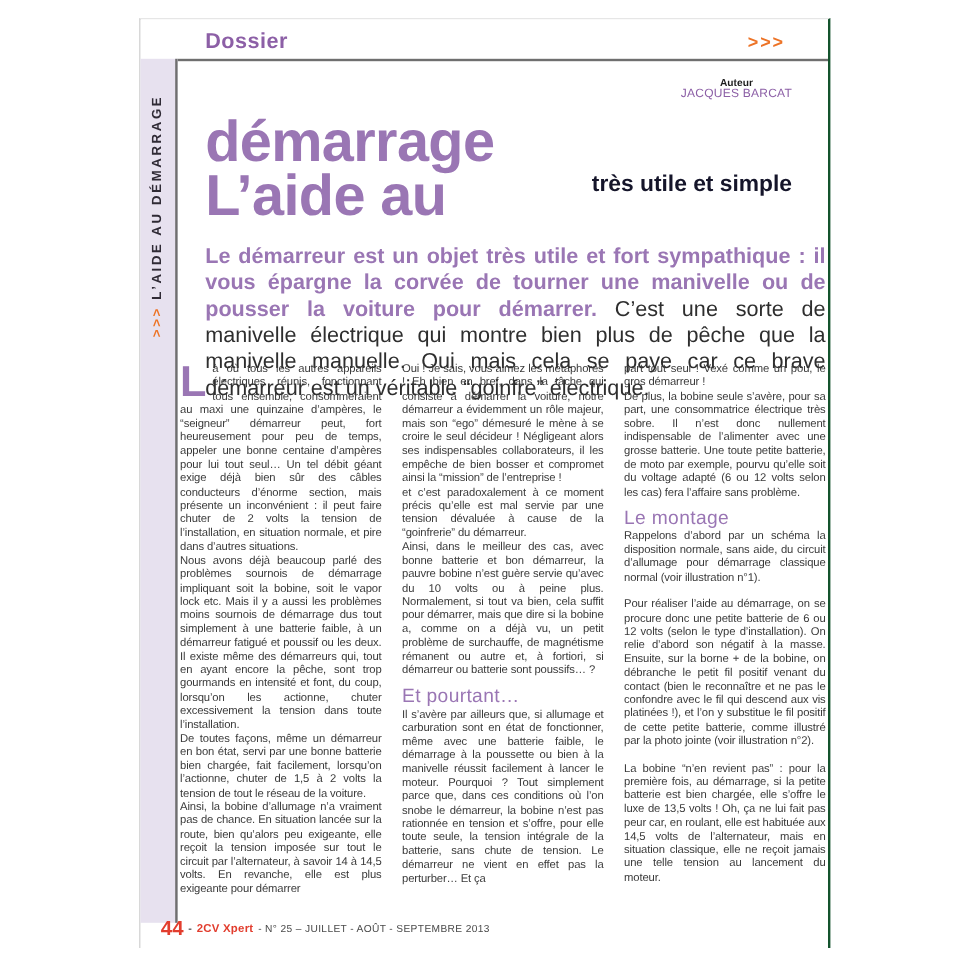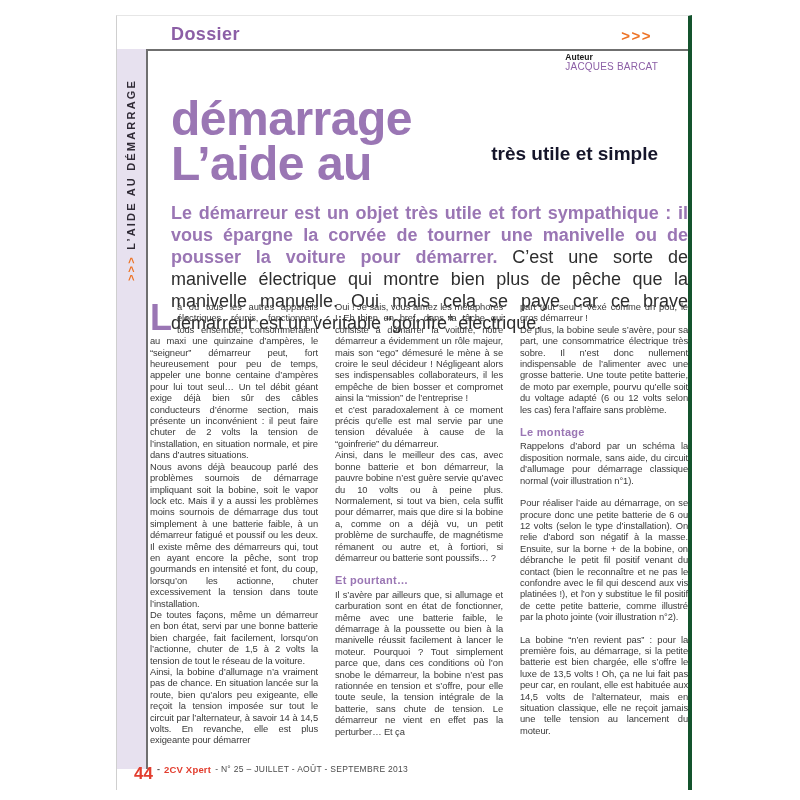--- a/index.html
+++ b/index.html
@@ -2,21 +2,21 @@
 <html><head>
 <meta charset="utf-8">
 <style>
   html,body{margin:0;padding:0;}
   body{
     width:800px;height:800px;background:#ffffff;position:relative;
     font-family:"Liberation Sans", sans-serif;color:#3a3a3a;overflow:hidden;
   }
   .page{
     position:absolute;left:116px;top:15px;width:576px;height:775px;
-    background:#fff;border-left:1px solid #cfcfcf;border-right:4px solid #14532d;border-top:1px solid #e6e6e6;
+    background:#fff;border-left:1px solid #cfcfcf;border-right:2px solid #14532d;border-top:1px solid #e6e6e6;
     box-sizing:border-box;
   }
   
   .dossier{
     position:absolute;left:54px;top:8px;font-size:18px;font-weight:700;
     color:#8c5fa6;letter-spacing:.4px;
   }
   .arrows-top{
     position:absolute;right:36px;top:11px;font-size:15px;font-weight:700;
     color:#ed7326;letter-spacing:1.5px;
@@ -28,21 +28,21 @@
     background:#e7e1ef;border-right:2px solid #6f6f6f;box-sizing:content-box;
   }
   .strip-text{
     position:absolute;top:10px;left:0;height:222px;width:29px;
     writing-mode:vertical-rl;transform:rotate(180deg);
     font-size:11px;font-weight:700;letter-spacing:2.2px;line-height:29px;
     color:#2f2a35;white-space:nowrap;
   }
   .strip-text .arr{color:#ed7326;}
   
-  .author{position:absolute;top:36px;right:30px;text-align:left;line-height:10px;}
+  .author{position:absolute;top:48px;right:30px;text-align:center;line-height:10px;}
   .author-label{font-size:8.5px;font-weight:700;color:#1c1c1c;}
   .author-name{font-size:10px;color:#8c5fa6;letter-spacing:.2px;}
   
   .title{
     position:absolute;left:54px;top:80px;font-size:48px;line-height:45px;
     font-weight:700;color:#9a76b4;letter-spacing:-.5px;
   }
   .subtitle{
     position:absolute;right:30px;top:127px;text-align:right;
     font-size:19px;line-height:21px;font-weight:700;color:#15152a;
@@ -56,29 +56,29 @@
   .lead-rest{color:#2e2e2e;}
   
   .cols{position:absolute;left:33px;top:285px;width:538px;display:flex;gap:17px;}
   .col{
     flex:1;font-size:9.4px;line-height:11.4px;text-align:justify;
     color:#3a3a3a;letter-spacing:-.1px;
   }
   .col p{margin:0;}
   .gap{margin-top:11px !important;}
   .col-heading{
-    color:#9a76b4;font-weight:700;font-size:11px;letter-spacing:.3px;
+    color:#9a76b4;font-weight:400;font-size:16px;letter-spacing:.3px;
     margin:12px 0 2px 0;
   }
   .dropcap{
     float:left;font-size:36px;line-height:30px;font-weight:700;
     color:#9a76b4;padding:2px 5px 0 0;
   }
   
-  .footer{position:absolute;left:17px;top:748px;display:flex;align-items:flex-start;gap:4px;white-space:nowrap;}
+  .footer{position:absolute;left:17px;top:748px;display:flex;align-items:center;gap:4px;white-space:nowrap;}
   .pg{font-size:17px;font-weight:700;color:#e23d2e;}
   .dash{font-size:9px;color:#555;font-weight:700;}
   .mag{font-size:9.5px;font-weight:700;color:#e23d2e;letter-spacing:.2px;}
   .iss{font-size:8.5px;color:#4a4a4a;letter-spacing:.3px;}
 </style>
 </head>
 <body>
 
 <div class="page">
 

